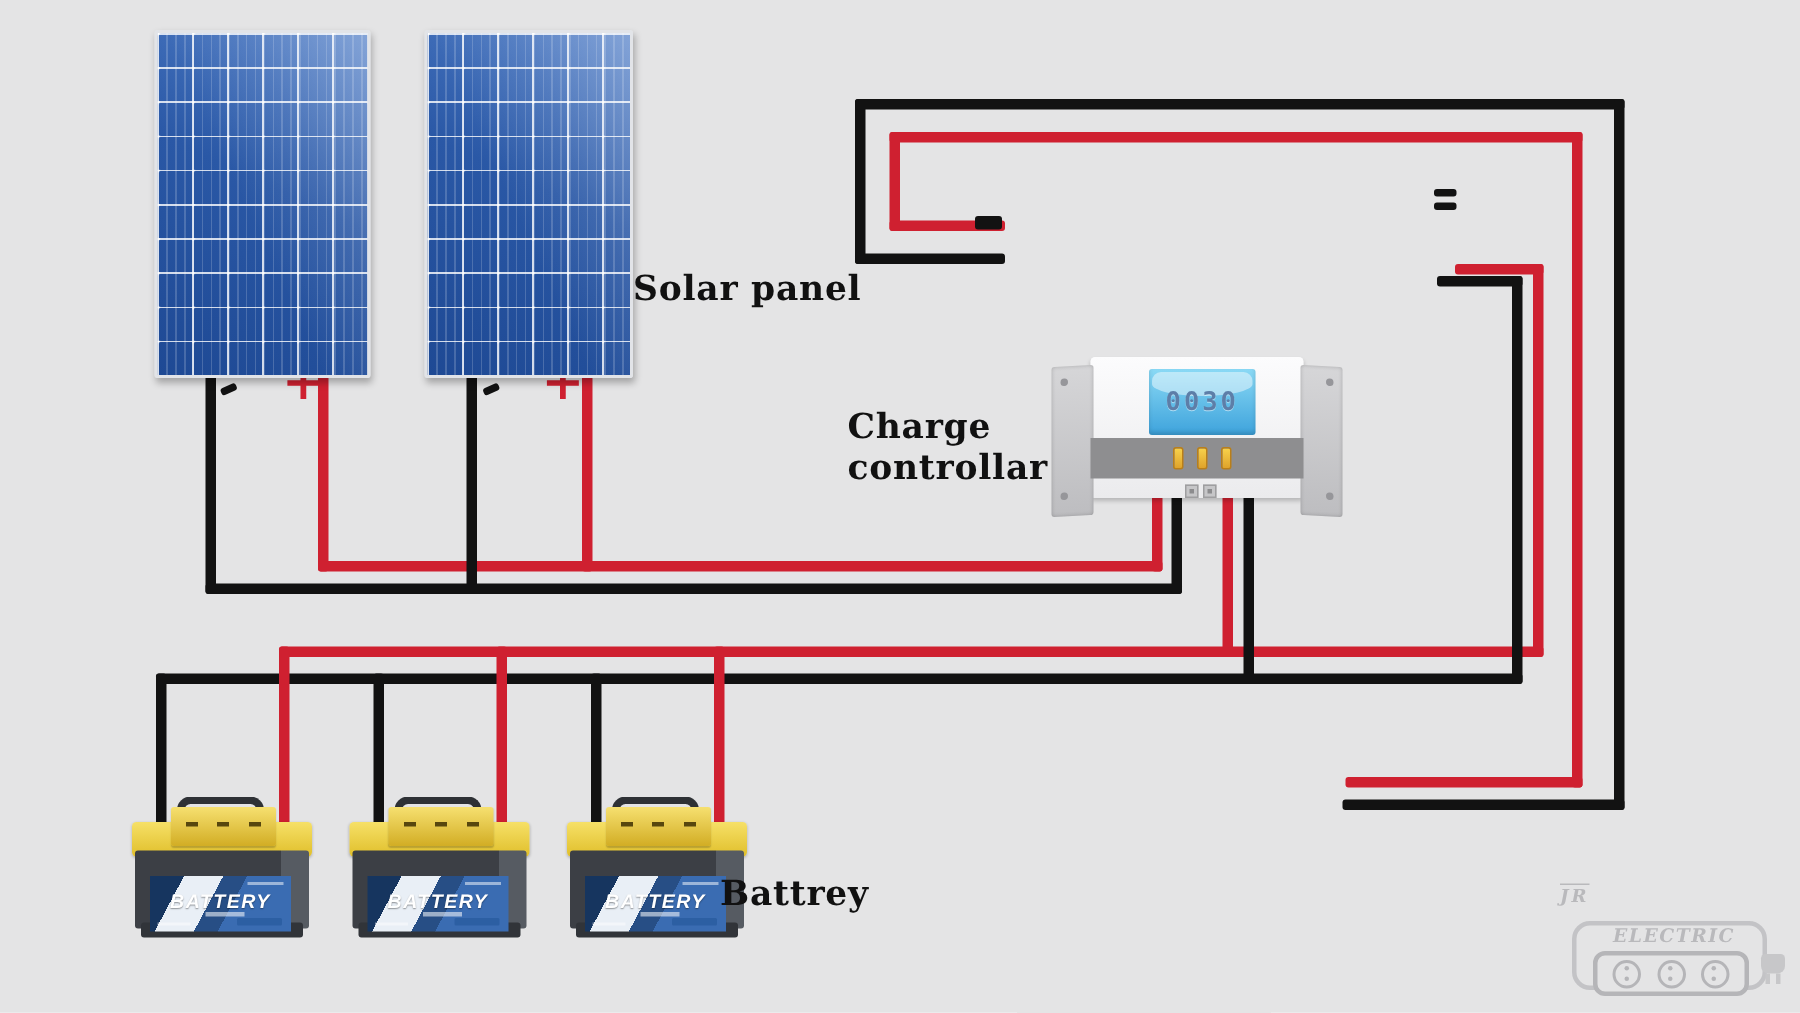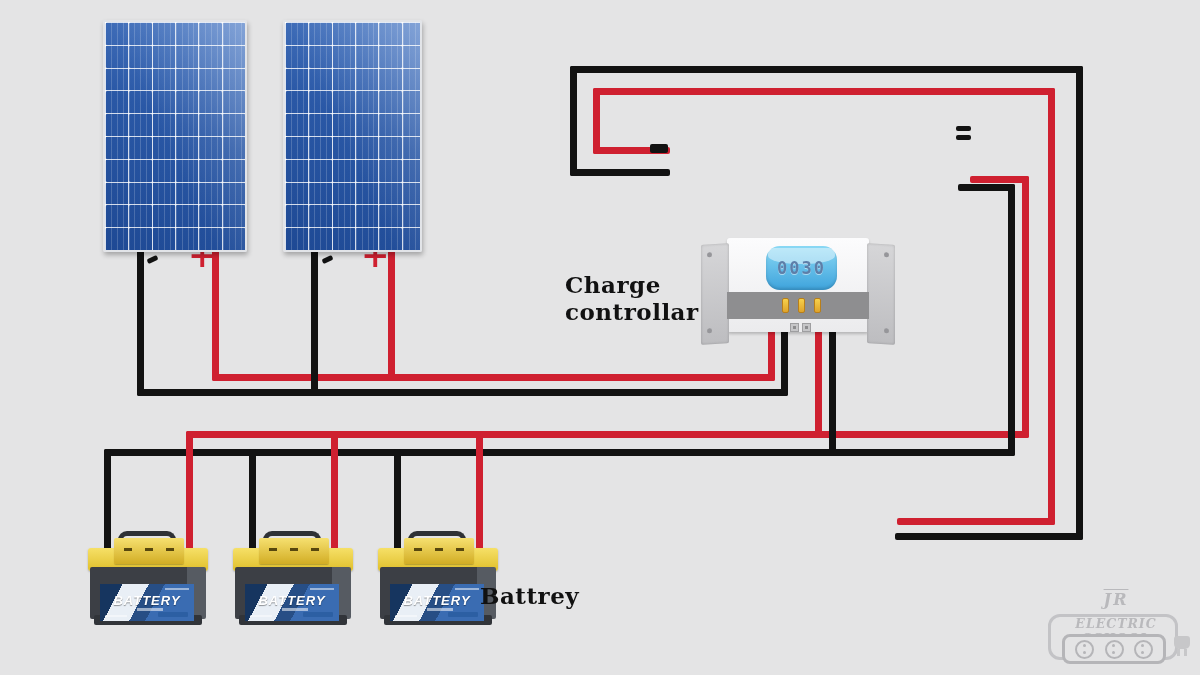--- a/index.html
+++ b/index.html
@@ -31,21 +31,21 @@
     background:repeating-linear-gradient(to bottom, rgba(201,134,84,.45) 0 2px, rgba(0,0,0,0) 2px 6px);}
   .inv-accent{position:absolute;left:17px;top:37px;width:64px;height:25px;background:#f2ae79;}
   .inv-title{position:absolute;left:95px;top:33px;width:190px;text-align:center;
     font-family:"Liberation Sans",sans-serif;font-weight:bold;font-size:26px;letter-spacing:2px;color:#151515;}
   
   .cc-flange{position:absolute;width:28px;height:100px;top:244px;border-radius:2px;
     background:linear-gradient(#d6d6d8,#bdbdc0);box-shadow:inset 0 0 3px rgba(0,0,0,.2);z-index:5;}
   .screw{position:absolute;width:5px;height:5px;border-radius:50%;background:#96969a;}
   .cc-body{position:absolute;left:727px;top:238px;width:142px;height:94px;border-radius:3px;
     background:linear-gradient(#fcfcfd,#ebebed);box-shadow:0 2px 3px rgba(0,0,0,.2);z-index:3;}
-  .cc-display{position:absolute;left:766px;top:246px;width:71px;height:44px;border-radius:14px;
+  .cc-display{position:absolute;left:766px;top:246px;width:71px;height:44px;border-radius:2px;
     background:linear-gradient(#8ad9f5,#3ea3dc);box-shadow:inset 0 -2px 3px rgba(0,0,0,.15);z-index:6;}
   .cc-display::before{content:"";position:absolute;left:2px;top:2px;width:67px;height:16px;
     border-radius:6px 6px 50% 50%;background:rgba(255,255,255,.45);}
   .cc-digits{position:absolute;left:0;top:12px;width:100%;text-align:center;
     font-family:"DejaVu Sans Mono",monospace;font-weight:bold;font-size:17px;letter-spacing:2px;
     color:#5d7ea8;text-shadow:0 1px 0 rgba(255,255,255,.5);}
   .cc-band{position:absolute;left:727px;top:292px;width:142px;height:27px;background:#8e8e90;z-index:5;}
   .cc-term{position:absolute;top:298px;width:7px;height:15px;border-radius:2px;z-index:6;
     background:linear-gradient(#f7d14b,#dfa32b);border:1px solid #b97f1a;box-sizing:border-box;}
   .cc-sq{position:absolute;top:323px;width:9px;height:9px;background:#c6c6c8;border:1px solid #9e9ea0;
@@ -70,22 +70,22 @@
     font-family:"Liberation Sans",sans-serif;font-weight:bold;font-style:italic;font-size:13px;
     color:#ffffff;letter-spacing:1px;text-shadow:0 1px 1px rgba(0,0,0,.4);}
   .bat-sub{position:absolute;left:37px;top:24px;width:26px;height:3px;background:rgba(255,255,255,.55);}
   .bat-tr{position:absolute;right:5px;top:4px;width:24px;height:2px;background:rgba(255,255,255,.5);}
   .bat-btn{position:absolute;right:6px;bottom:4px;width:30px;height:5px;background:#2c5fa3;border-radius:1px;}
   .bat-bl{position:absolute;left:5px;bottom:4px;width:22px;height:2px;background:rgba(255,255,255,.45);}
   
   .lbl{position:absolute;font-weight:bold;font-size:23px;color:#111;z-index:6;letter-spacing:.5px;}
   
   .logo{position:absolute;left:1040px;top:590px;width:152px;height:82px;color:#b9b9bc;z-index:2;}
-  .logo-jr{position:absolute;left:0;top:0;width:100%;text-align:center;font-style:italic;font-weight:bold;
-    font-size:16px;letter-spacing:2px;text-decoration:overline;}
+  .logo-jr{position:absolute;left:0;top:0;width:100%;font-style:italic;font-weight:bold;
+    font-size:12px;letter-spacing:2px;text-decoration:overline;}
   .logo-cable{position:absolute;left:8px;top:24px;width:130px;height:46px;border:3px solid #c3c3c6;
     border-radius:12px;box-sizing:border-box;}
   .logo-name{position:absolute;left:0;top:26px;width:100%;text-align:center;font-style:italic;font-weight:bold;
     font-size:12.5px;letter-spacing:1px;}
   .logo-strip{position:absolute;left:22px;top:44px;width:104px;height:30px;border:3px solid #b5b5b8;
     border-radius:8px;background:#e4e4e5;box-sizing:border-box;display:flex;align-items:center;
     justify-content:space-evenly;}
   .socket{width:19px;height:19px;border:2.5px solid #b5b5b8;border-radius:50%;position:relative;box-sizing:border-box;}
   .socket::before,.socket::after{content:"";position:absolute;width:3px;height:3px;border-radius:50%;
     background:#b5b5b8;left:5.5px;}
@@ -201,20 +201,21 @@
     <div class="bat-base"></div>
     <div class="bat-label">
       <div class="bat-tr"></div>
       <div class="bat-word">BATTERY</div>
       <div class="bat-sub"></div>
       <div class="bat-btn"></div>
       <div class="bat-bl"></div>
     </div>
   </div>
 
+  <div class="lbl" style="left:422px;top:179px">Solar panel</div>
   <div class="lbl" style="left:565px;top:271px">
     <div>Charge</div>
     <div>controllar</div>
   </div>
   <div class="lbl" style="left:480px;top:582px">Battrey</div>
 
   <div class="logo">
     <div class="logo-cable"></div>
     <div class="logo-jr">JR</div>
     <div class="logo-name">ELECTRIC SCHOOL</div>

